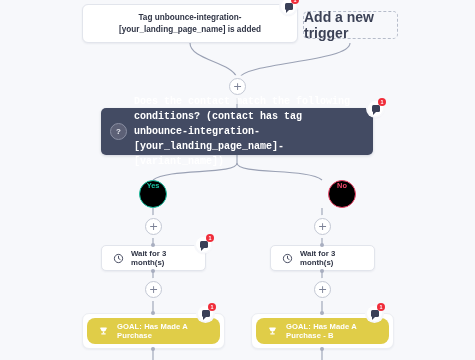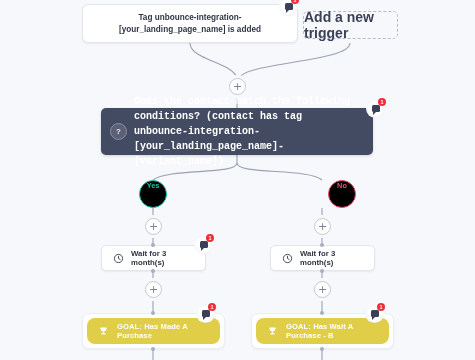--- a/index.html
+++ b/index.html
@@ -359,21 +359,21 @@
   <div class="goal-wrap" style="left:251px; top:313px; width:143px; height:36px;">
     <div class="goal-card">
       <span>
         <svg class="icon-svg" width="11" height="11" viewBox="0 0 24 24" fill="#ffffff">
           <path d="M6 3h12v3a6 6 0 0 1-12 0V3z"></path>
           <path d="M4 4h2v3a3 3 0 0 1-2-3zM20 4h-2v3a3 3 0 0 0 2-3z"></path>
           <rect x="10.5" y="12" width="3" height="4"></rect>
           <rect x="7" y="16" width="10" height="2.5" rx="1"></rect>
         </svg>
       </span>
-      <span>GOAL: Has Wait A Purchase - B</span>
+      <span>GOAL: Has Made A Purchase - B</span>
     </div>
   </div>
   <div class="anchor-dot" style="left:320px; top:311px;"></div>
   <div class="anchor-dot" style="left:320px; top:347px;"></div>
   <div class="comment-badge" style="left:367px; top:306px;">
     <span class="bubble-icon"></span>
     <span class="count">1</span>
   </div>
 
 </div>

